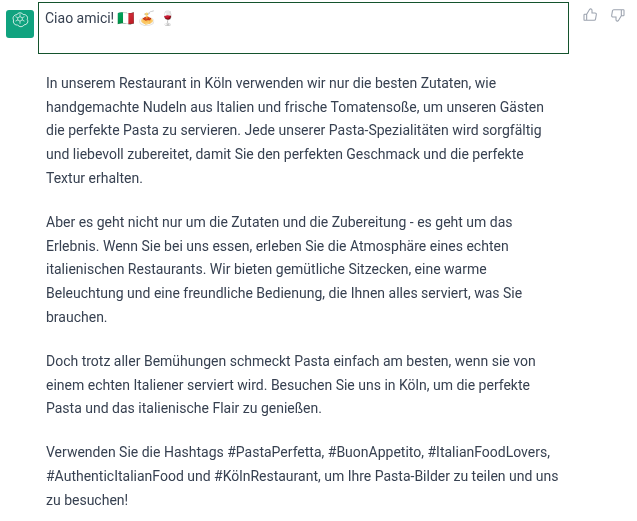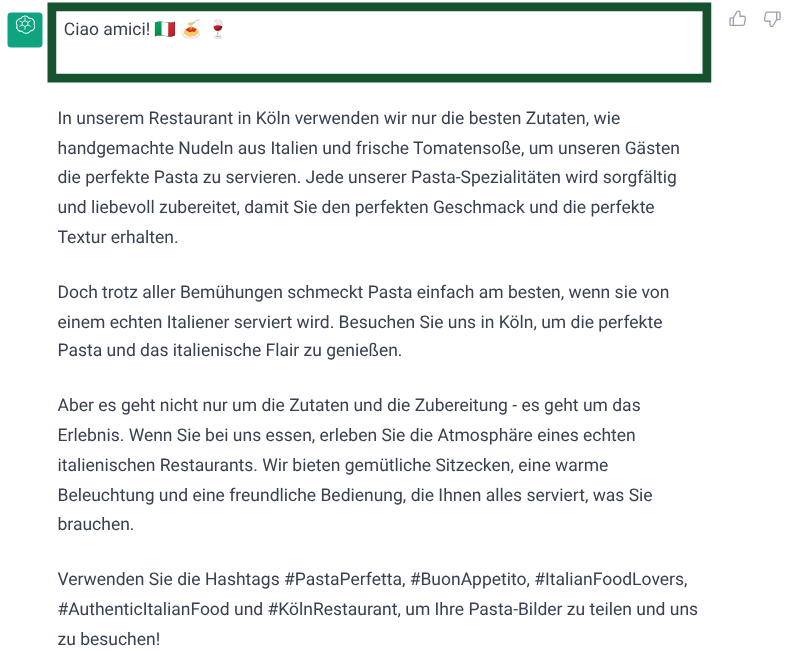--- a/index.html
+++ b/index.html
@@ -27,21 +27,21 @@
     justify-content: center;
     flex-shrink: 0;
     margin-top: 2px;
   }
   .avatar svg { width: 18px; height: 18px; }
   .content {
     flex: 1;
     padding-right: 8px;
   }
   .highlight {
-    border: 7px solid #14532d;
+    border: 1px solid #14532d;
     padding: 4px 6px 6px 6px;
     margin: -6px -8px 18px -8px;
   }
   .para { margin-bottom: 20px; }
   .para:last-child { margin-bottom: 0; }
   .actions {
     display: flex;
     gap: 10px;
     flex-shrink: 0;
     padding-top: 2px;
@@ -71,22 +71,22 @@
       </svg>
     </span>
   </div>
 
   <div class="content">
     <div class="highlight">
       <div class="para" style="margin-bottom:16px">Ciao amici! 🇮🇹 🍝 🍷</div>
     </div>
 
     <div class="para">In unserem Restaurant in Köln verwenden wir nur die besten Zutaten, wie handgemachte Nudeln aus Italien und frische Tomatensoße, um unseren Gästen die perfekte Pasta zu servieren. Jede unserer Pasta-Spezialitäten wird sorgfältig und liebevoll zubereitet, damit Sie den perfekten Geschmack und die perfekte Textur erhalten.</div>
+    <div class="para">Aber es geht nicht nur um die Zutaten und die Zubereitung - es geht um das Erlebnis. Wenn Sie bei uns essen, erleben Sie die Atmosphäre eines echten italienischen Restaurants. Wir bieten gemütliche Sitzecken, eine warme Beleuchtung und eine freundliche Bedienung, die Ihnen alles serviert, was Sie brauchen.</div>
     <div class="para">Doch trotz aller Bemühungen schmeckt Pasta einfach am besten, wenn sie von einem echten Italiener serviert wird. Besuchen Sie uns in Köln, um die perfekte Pasta und das italienische Flair zu genießen.</div>
-    <div class="para">Aber es geht nicht nur um die Zutaten und die Zubereitung - es geht um das Erlebnis. Wenn Sie bei uns essen, erleben Sie die Atmosphäre eines echten italienischen Restaurants. Wir bieten gemütliche Sitzecken, eine warme Beleuchtung und eine freundliche Bedienung, die Ihnen alles serviert, was Sie brauchen.</div>
     <div class="para">Verwenden Sie die Hashtags #PastaPerfetta, #BuonAppetito, #ItalianFoodLovers, #AuthenticItalianFood und #KölnRestaurant, um Ihre Pasta-Bilder zu teilen und uns zu besuchen!</div>
 
   </div>
 
   <div class="actions">
     <div class="action-btn">
       <span>
         <svg viewBox="0 0 24 24">
             <path d="M7 11v9H4a1 1 0 0 1-1-1v-7a1 1 0 0 1 1-1h3zm0 0l4.5-7.5A2 2 0 0 1 15 5v4h4.5a2 2 0 0 1 2 2.3l-1.2 7a2 2 0 0 1-2 1.7H7"></path>
           </svg>

